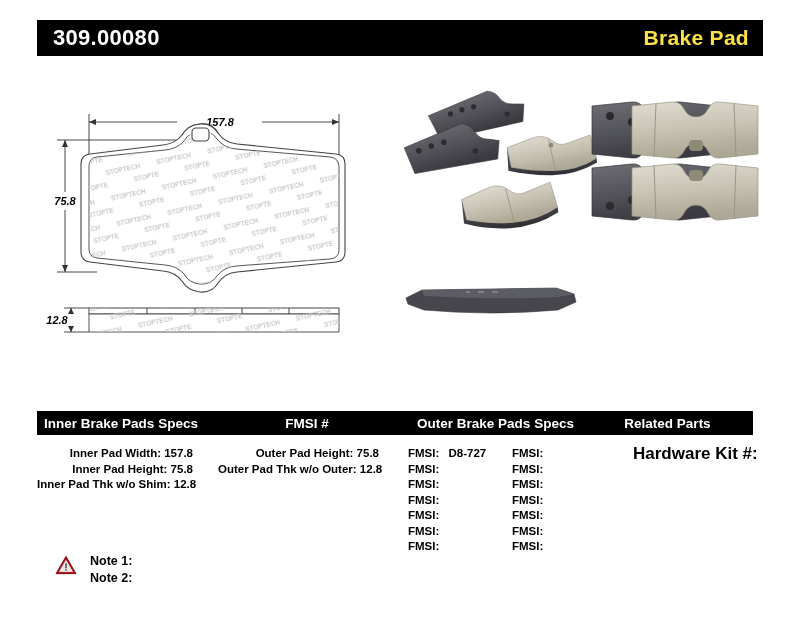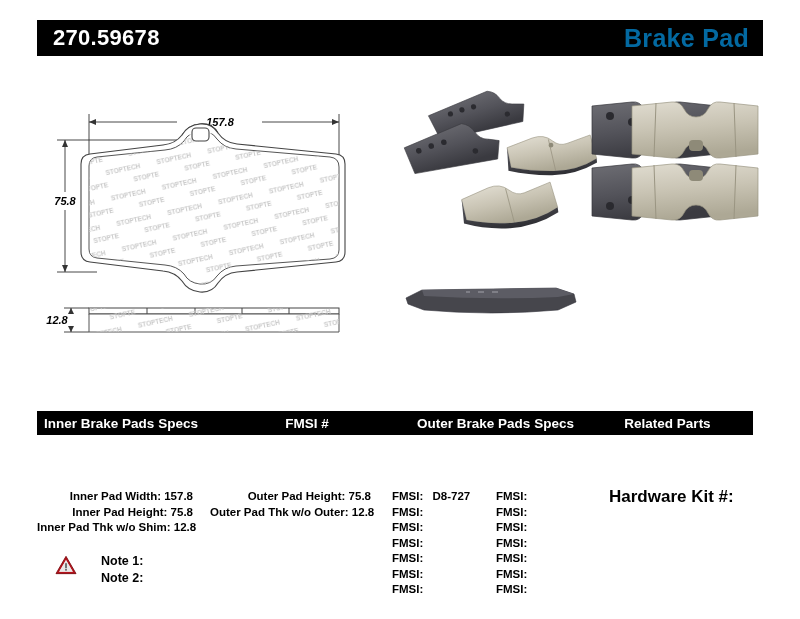--- a/index.html
+++ b/index.html
@@ -30,22 +30,22 @@
     box-sizing: border-box;
     padding: 0 14px 0 16px;
   }
   .title-bar .part-number {
     color: #ffffff;
     font-size: 22px;
     font-weight: bold;
     letter-spacing: 0.3px;
   }
   .title-bar .product-type {
-    color: #0369a1;
-    font-size: 25px;
+    color: #fde047;
+    font-size: 21px;
     font-weight: bold;
     letter-spacing: 0.3px;
   }
 
   
   .drawing-area {
     position: absolute;
     left: 37px;
     top: 100px;
     width: 360px;
@@ -85,23 +85,22 @@
     justify-content: center;
     box-sizing: border-box;
   }
   .th-inner  { width: 168px; }
   .th-outer  { width: 173px; }
   .th-fmsi   { width: 204px; }
   .th-rel    { width: 171px; }
 
   .table-body {
     display: flex;
-    gap: 5px;
+    gap: 13px;
     padding-top: 11px;
-    margin-top: 43px;
   }
   .col {
     box-sizing: border-box;
   }
   .col-inner { width: 168px; }
   .col-outer { width: 173px; }
   .col-fmsi  { width: 204px; display: flex; }
   .col-rel   { width: 171px; }
 
   .spec-row {
@@ -135,36 +134,36 @@
     white-space: nowrap;
   }
 
   
   .notes {
     position: absolute;
     left: 55px;
     top: 553px;
     display: flex;
     align-items: flex-start;
-    gap: 24px;
+    gap: 13px;
   }
   .notes .warn-icon { width: 22px; height: 20px; flex: none; margin-top: 2px; }
   .note-lines { }
   .note-line {
     font-size: 12.5px;
     font-weight: bold;
     line-height: 17px;
     white-space: nowrap;
   }
 </style>
 </head>
 <body>
 
 <div class="title-bar">
-  <span class="part-number">270.59678</span>
+  <span class="part-number">309.00080</span>
   <span class="product-type">Brake Pad</span>
 </div>
 
 <div class="drawing-area">
   <svg width="360" height="250" viewBox="0 0 360 250">
     <defs>
       <pattern id="wm" width="52" height="26" patternUnits="userSpaceOnUse" patternTransform="rotate(-12)">
         <text x="0" y="10" font-family="Liberation Sans, sans-serif" font-size="6.5" font-weight="bold" fill="#c9c9c9">STOPTECH</text>
         <text x="26" y="22" font-family="Liberation Sans, sans-serif" font-size="6.5" font-weight="bold" fill="#c9c9c9">STOPTECH</text>
       </pattern>

